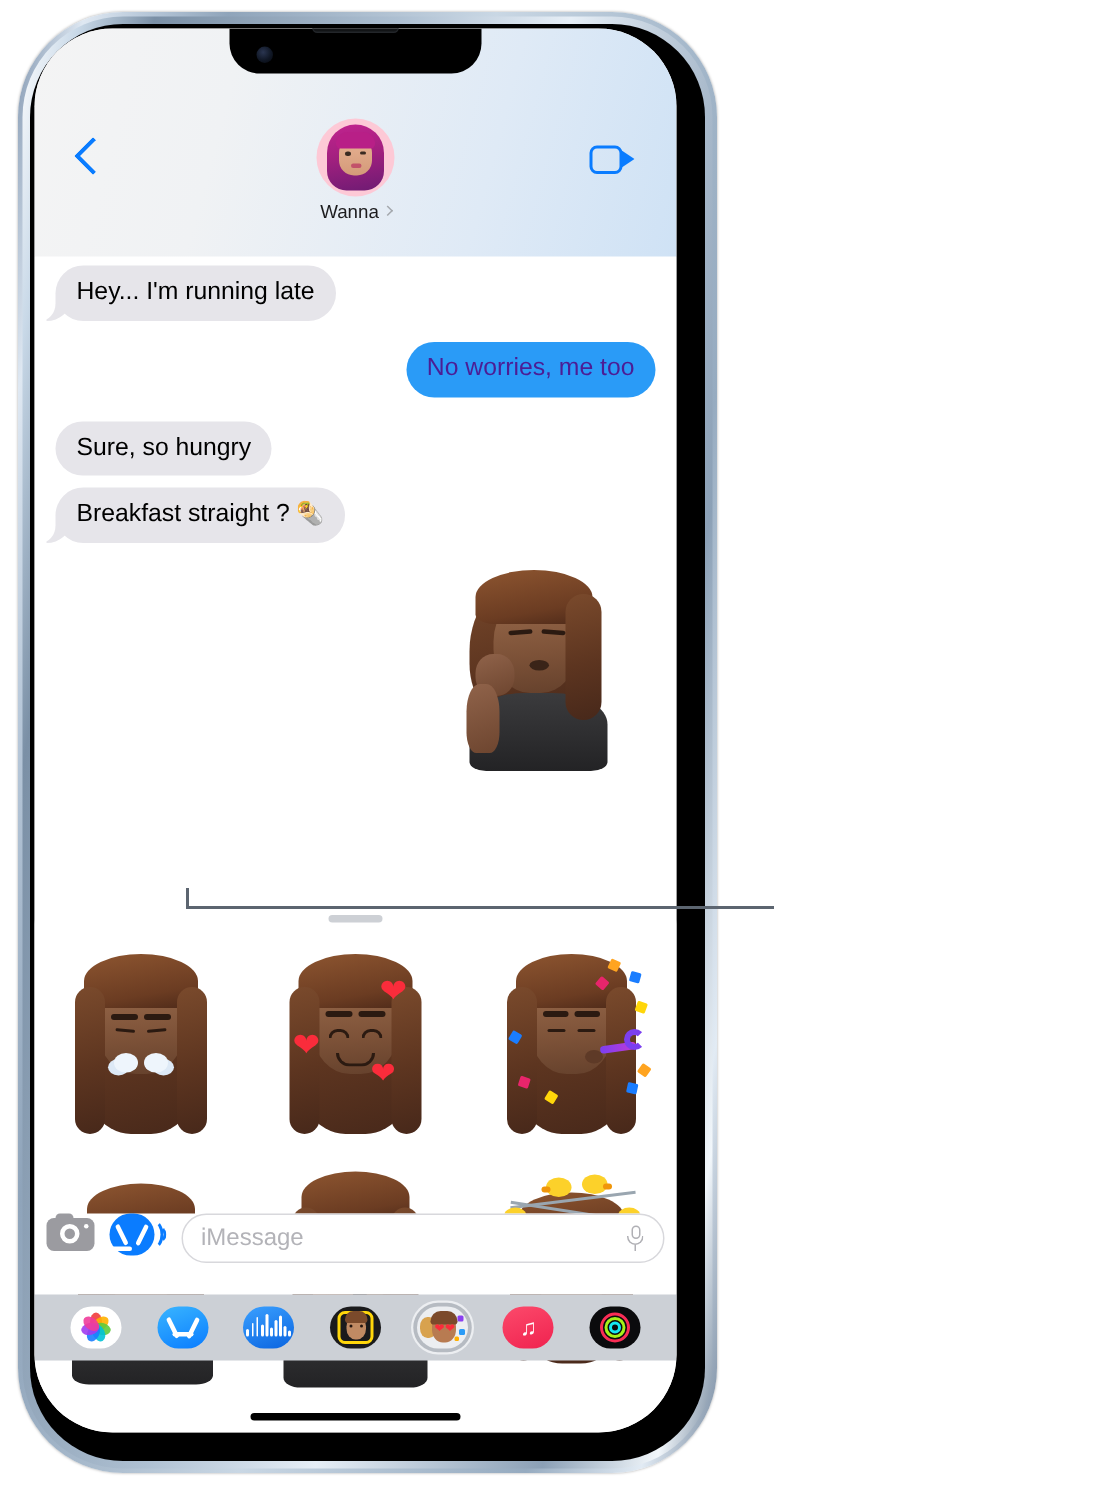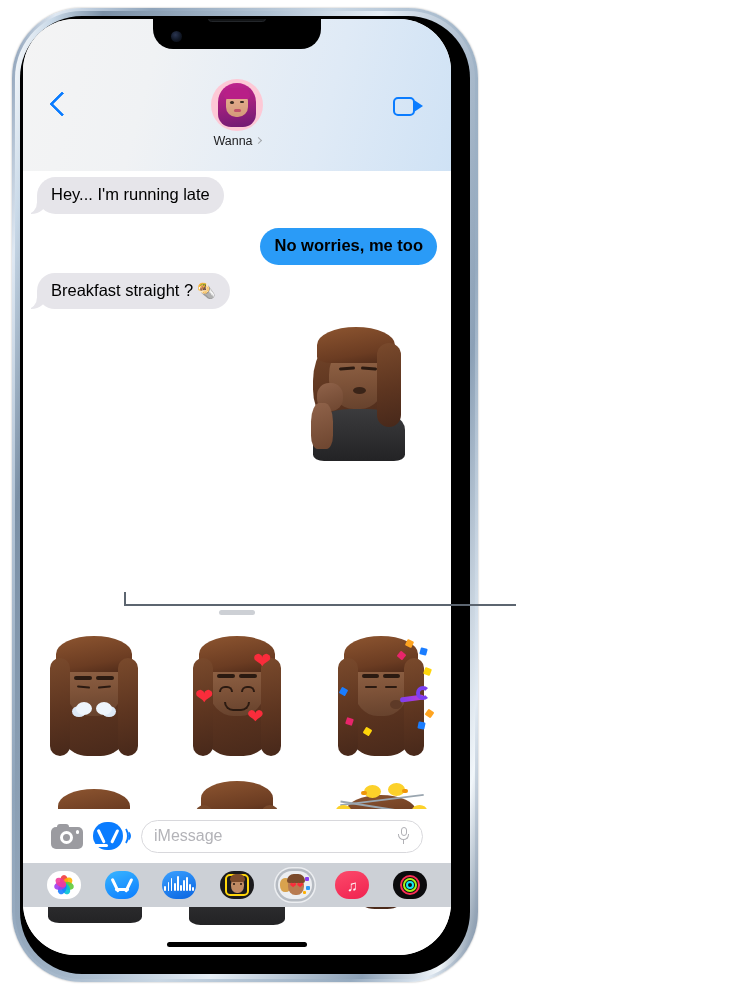--- a/index.html
+++ b/index.html
@@ -180,21 +180,21 @@
   .bubble-row.out { justify-content: flex-end; }
   .bubble {
     max-width: 80%;
     padding: 8px 14px 9px;
     border-radius: 19px;
     font-size: 16.5px; line-height: 1.2;
     position: relative;
     white-space: nowrap;
   }
   .bubble.in  { background: #e6e5ea; color: #000; }
-  .bubble.out { background: #2a9bf7; color: #000000; font-weight: bold; }
+  .bubble.out { background: #2a9bf7; color: #4c1d95; }
   .tail { position: absolute; bottom: 0; width: 16px; height: 18px; }
   .tail.in {
     left: -6px;
     background: #e6e5ea;
     border-bottom-right-radius: 16px 14px;
   }
   .tail.in::after{
     content:"";position:absolute;left:-4px;bottom:0;width:10px;height:18px;
     background:#fff;border-bottom-right-radius:12px 14px;
   }
@@ -241,21 +241,21 @@
   }
   .heart {
     position:absolute; color:#fa2c3b; line-height:1;
   }
   .confetti { position:absolute; border-radius:1px; }
 
   
   .inputbar {
     position: absolute; left: 0; right: 0; bottom: 92px; height: 54px;
     background: #fff;
-    display: flex; align-items: center; padding: 0 28px; gap: 10px;
+    display: flex; align-items: flex-start; padding: 0 8px; gap: 10px;
     z-index: 18;
   }
   .cam-btn { width: 32px; height: 25px; position: relative; cursor: pointer; }
   .cam-body {
     position:absolute; left:0; bottom:0; width:32px;height:22px;
     background:#9b9ba0; border-radius:5px;
   }
   .cam-hump {
     position:absolute; left:6px; top:0; width:12px;height:6px;
     background:#9b9ba0; border-radius:3px 3px 0 0;
@@ -425,20 +425,25 @@
           </div>
         </div>
 
         <div class="bubble-row out" style="margin-top:14px">
           <div class="bubble out">
             <span>No worries, me too</span>
           </div>
         </div>
 
 
+        <div class="bubble-row in" style="margin-top:16px">
+          <div class="bubble in">
+            <span>Sure, so hungry</span>
+          </div>
+        </div>
 
         <div class="bubble-row in">
           <div class="bubble in">
             <span>Breakfast straight ?</span>
             <span class="burrito">🌯</span>
             <span class="tail in"></span>
           </div>
         </div>
 
         <div class="sticker-sent">

